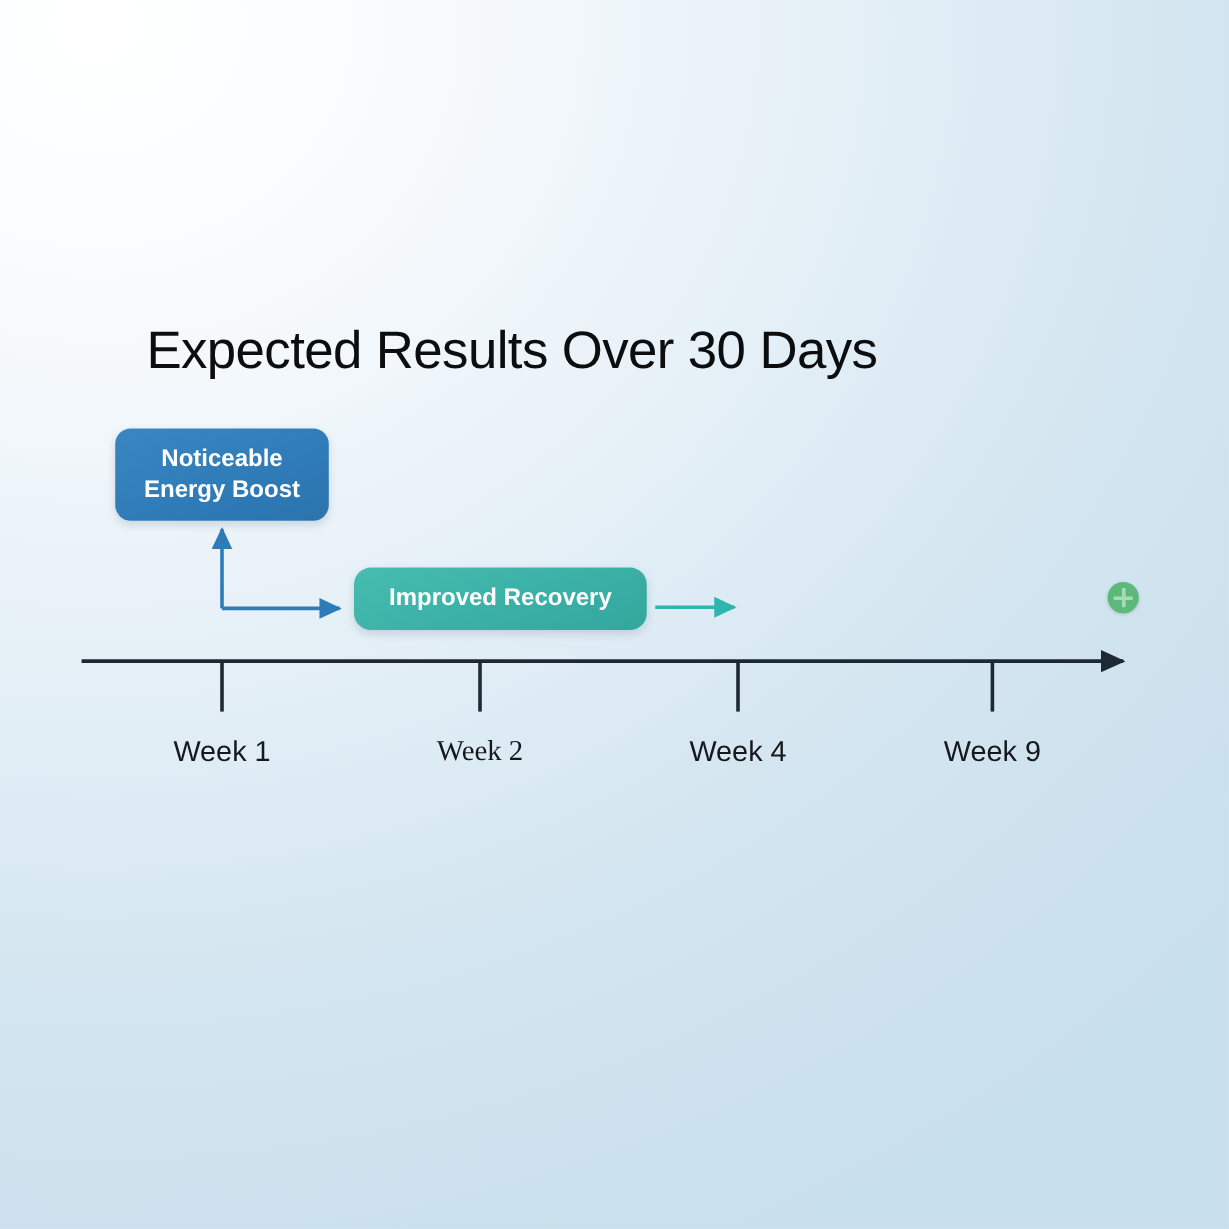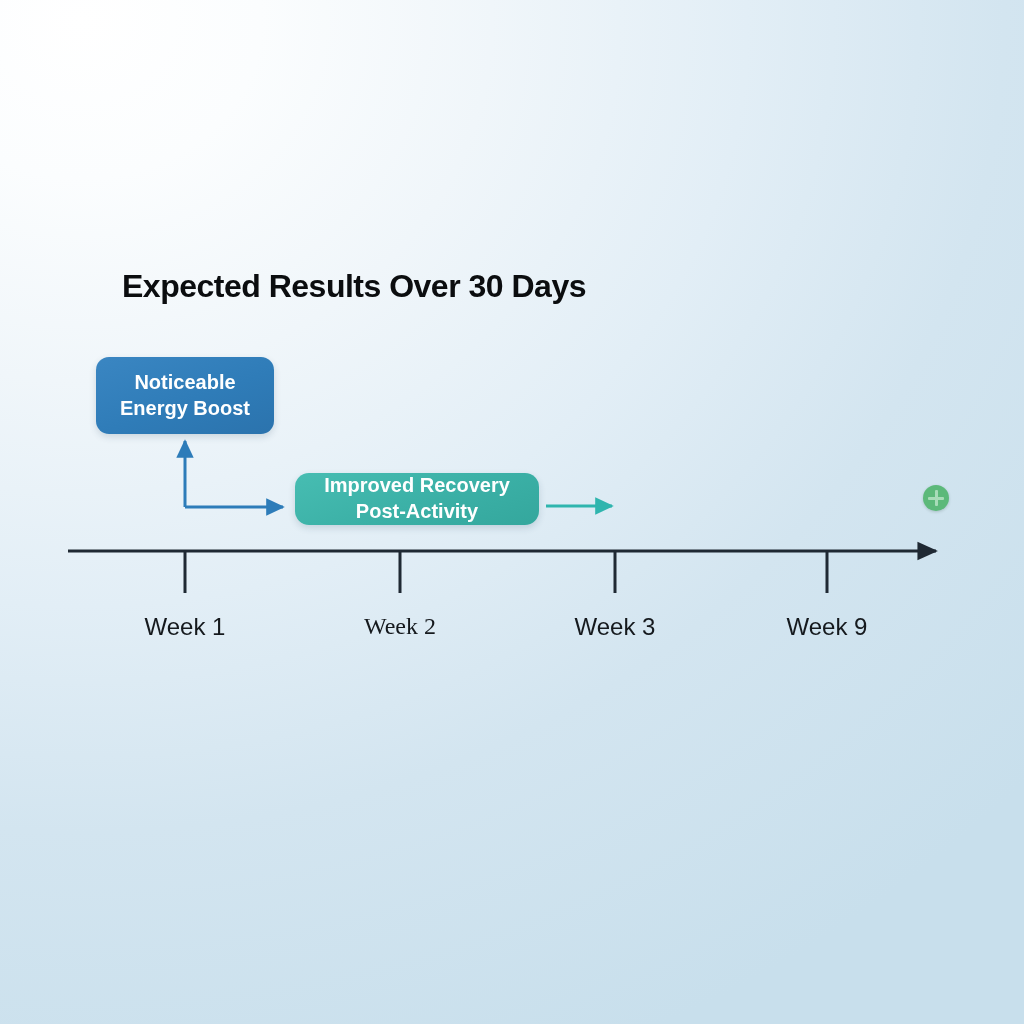--- a/index.html
+++ b/index.html
@@ -20,22 +20,22 @@
     background:
       radial-gradient(125% 110% at 8% 2%, #ffffff 0%, #fbfdfe 14%, #f0f6fa 32%, #e2eef6 52%, #d3e5f0 72%, #c8dfec 100%);
     overflow: hidden;
   }
 
   
   #title {
     position: absolute;
     left: 122px;
     top: 268px;
-    font-size: 32px;
-    font-weight: 700;
+    font-size: 44px;
+    font-weight: 400;
     letter-spacing: -0.5px;
     color: #0b0d0f;
     white-space: nowrap;
   }
 
   
   .card {
     position: absolute;
     display: flex;
     align-items: center;
@@ -178,25 +178,24 @@
   <div class="card" id="card-energy">
     <div>
       <span class="card-text">Noticeable</span>
       <span class="card-text">Energy Boost</span>
     </div>
   </div>
 
   <div class="card" id="card-recovery">
     <div>
       <span class="card-text">Improved Recovery</span>
-      <span class="card-text">Post-Activity</span>
     </div>
   </div>
 
 
   <div id="plus-badge"></div>
 
   <div class="week-label" style="left:185px;">Week 1</div>
   <div class="week-label" style="left:400px;font-family:Liberation Serif, serif;">Week 2</div>
-  <div class="week-label" style="left:615px;">Week 3</div>
+  <div class="week-label" style="left:615px;">Week 4</div>
   <div class="week-label" style="left:827px;">Week 9</div>
 
 </div>
 
 </body></html>

